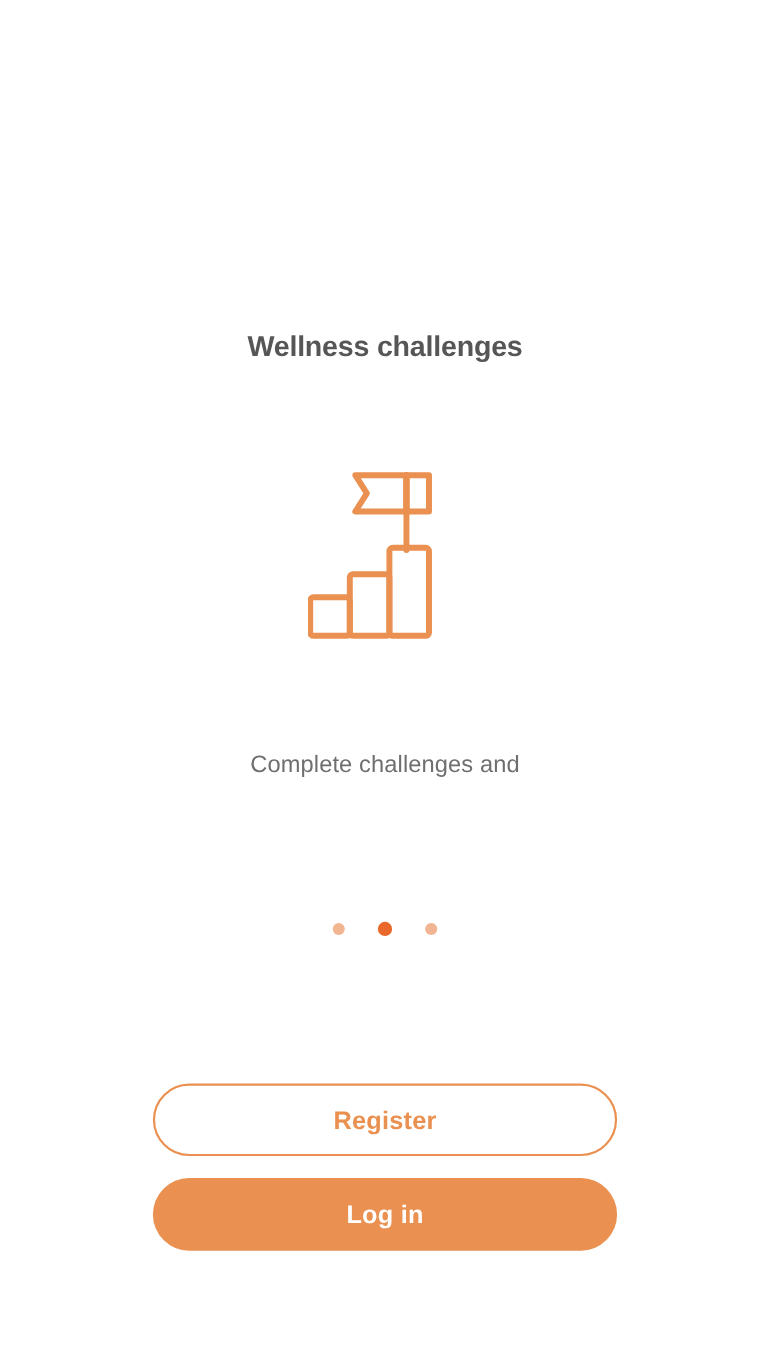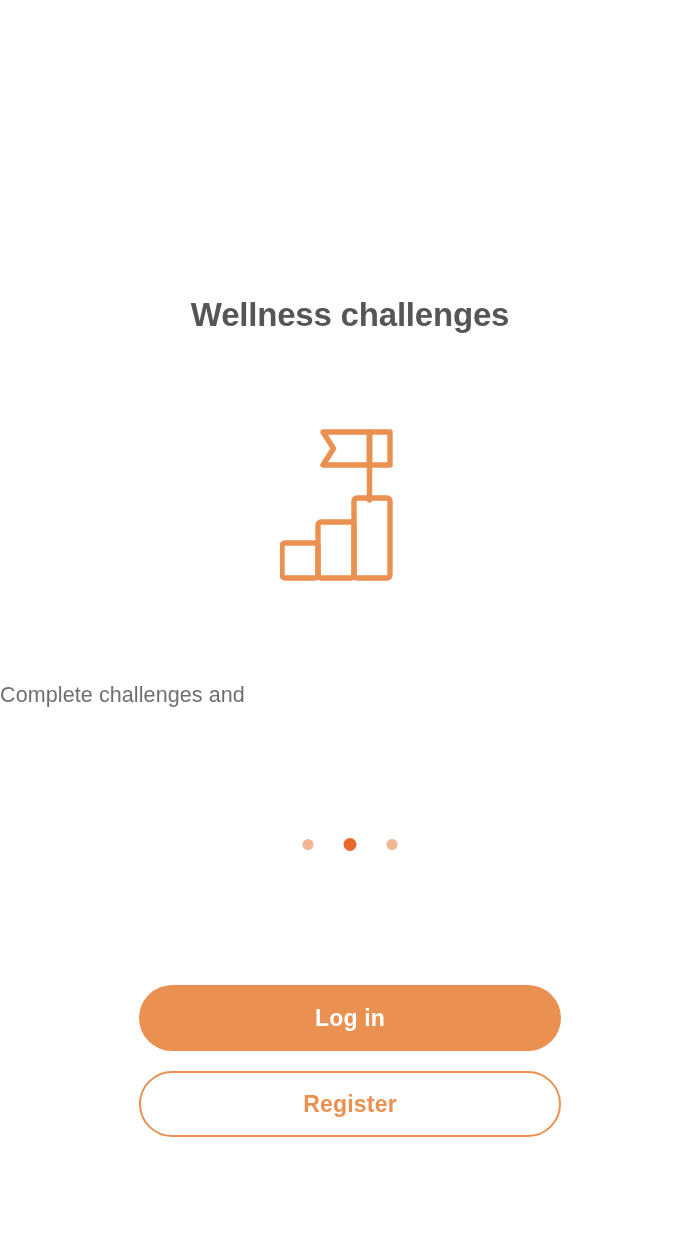--- a/index.html
+++ b/index.html
@@ -27,21 +27,21 @@
     align-items: center;
   }
 
   
   .onboarding-title {
     position: absolute;
     top: 294px;
     left: 0;
     width: 700px;
     text-align: center;
-    font-size: 33px;
+    font-size: 26px;
     font-weight: 700;
     letter-spacing: -0.2px;
     color: #565656;
     line-height: 42px;
   }
 
   
   .illustration {
     position: absolute;
     top: 424px;
@@ -52,20 +52,21 @@
     display: block;
   }
   .illustration svg { display: block; width: 140px; height: 162px; }
 
   
   .onboarding-subtitle {
     position: absolute;
     top: 672px;
     left: 0;
     width: 700px;
+    text-align: center;
     font-size: 21.5px;
     font-weight: 300;
     color: #6f6f6f;
     line-height: 47px;
     letter-spacing: 0.1px;
   }
   .onboarding-subtitle .line { display: block; }
 
   
   .pager {
@@ -156,17 +157,17 @@
     <span class="line">Complete challenges and</span>
   </p>
 
   <div class="pager">
     <span class="dot"></span>
     <span class="dot active"></span>
     <span class="dot"></span>
   </div>
 
   <div class="actions">
+    <button class="btn btn-secondary">Register</button>
     <button class="btn btn-primary">Log in</button>
-    <button class="btn btn-secondary">Register</button>
   </div>
 
 </div>
 
 </body></html>

